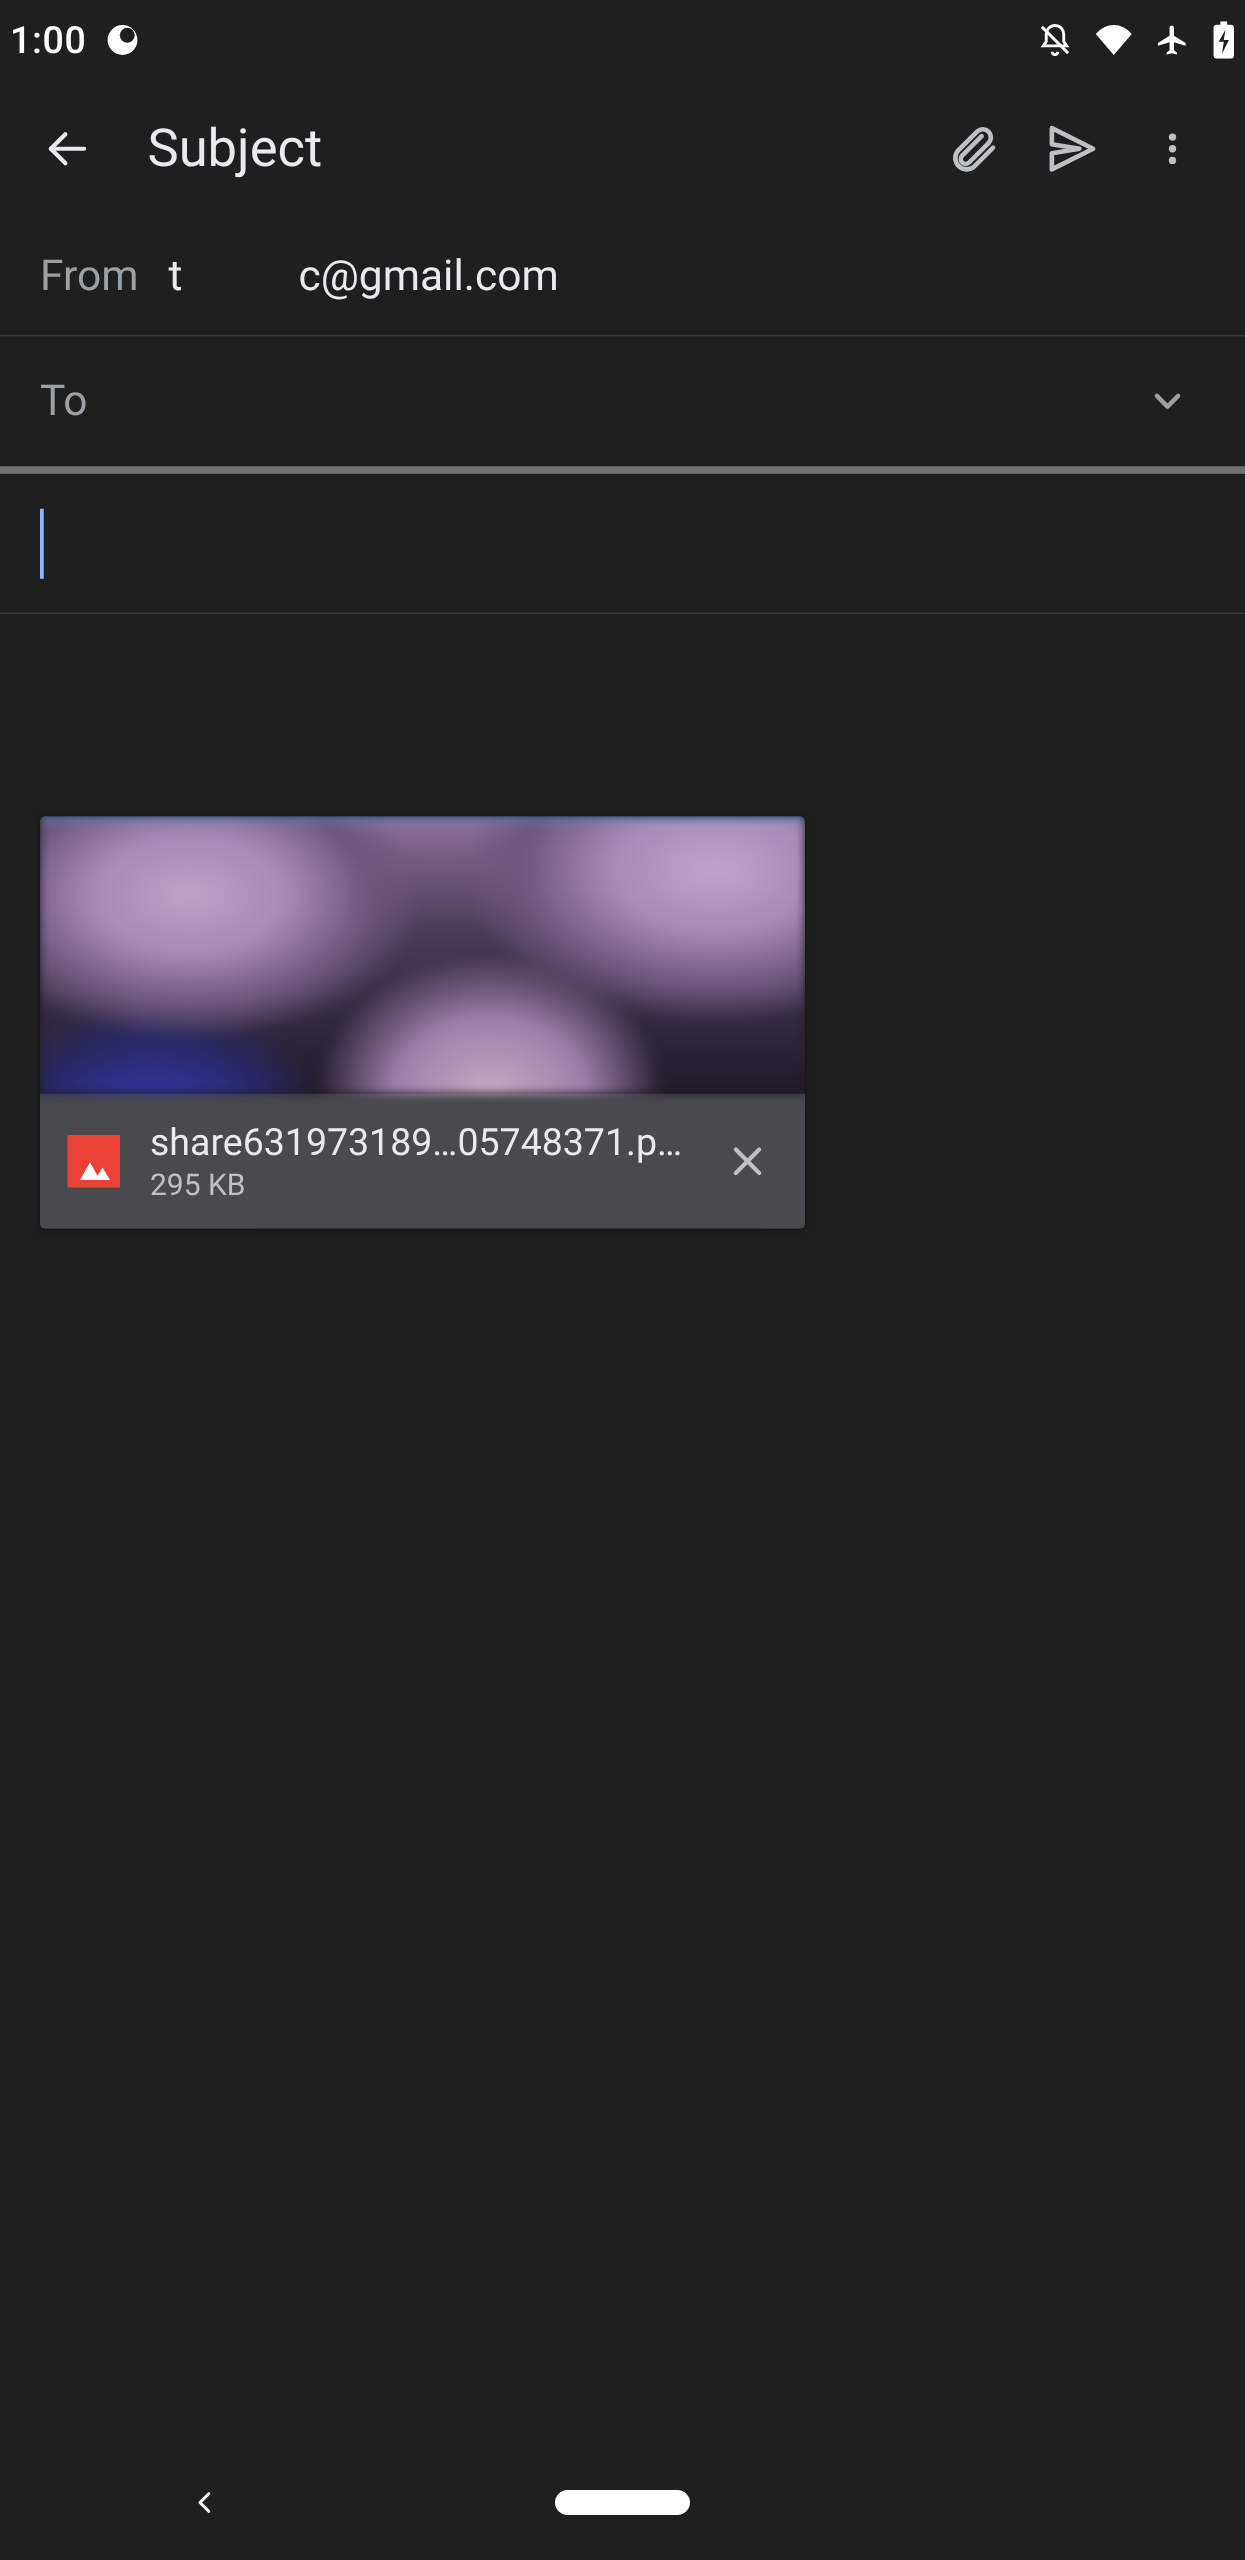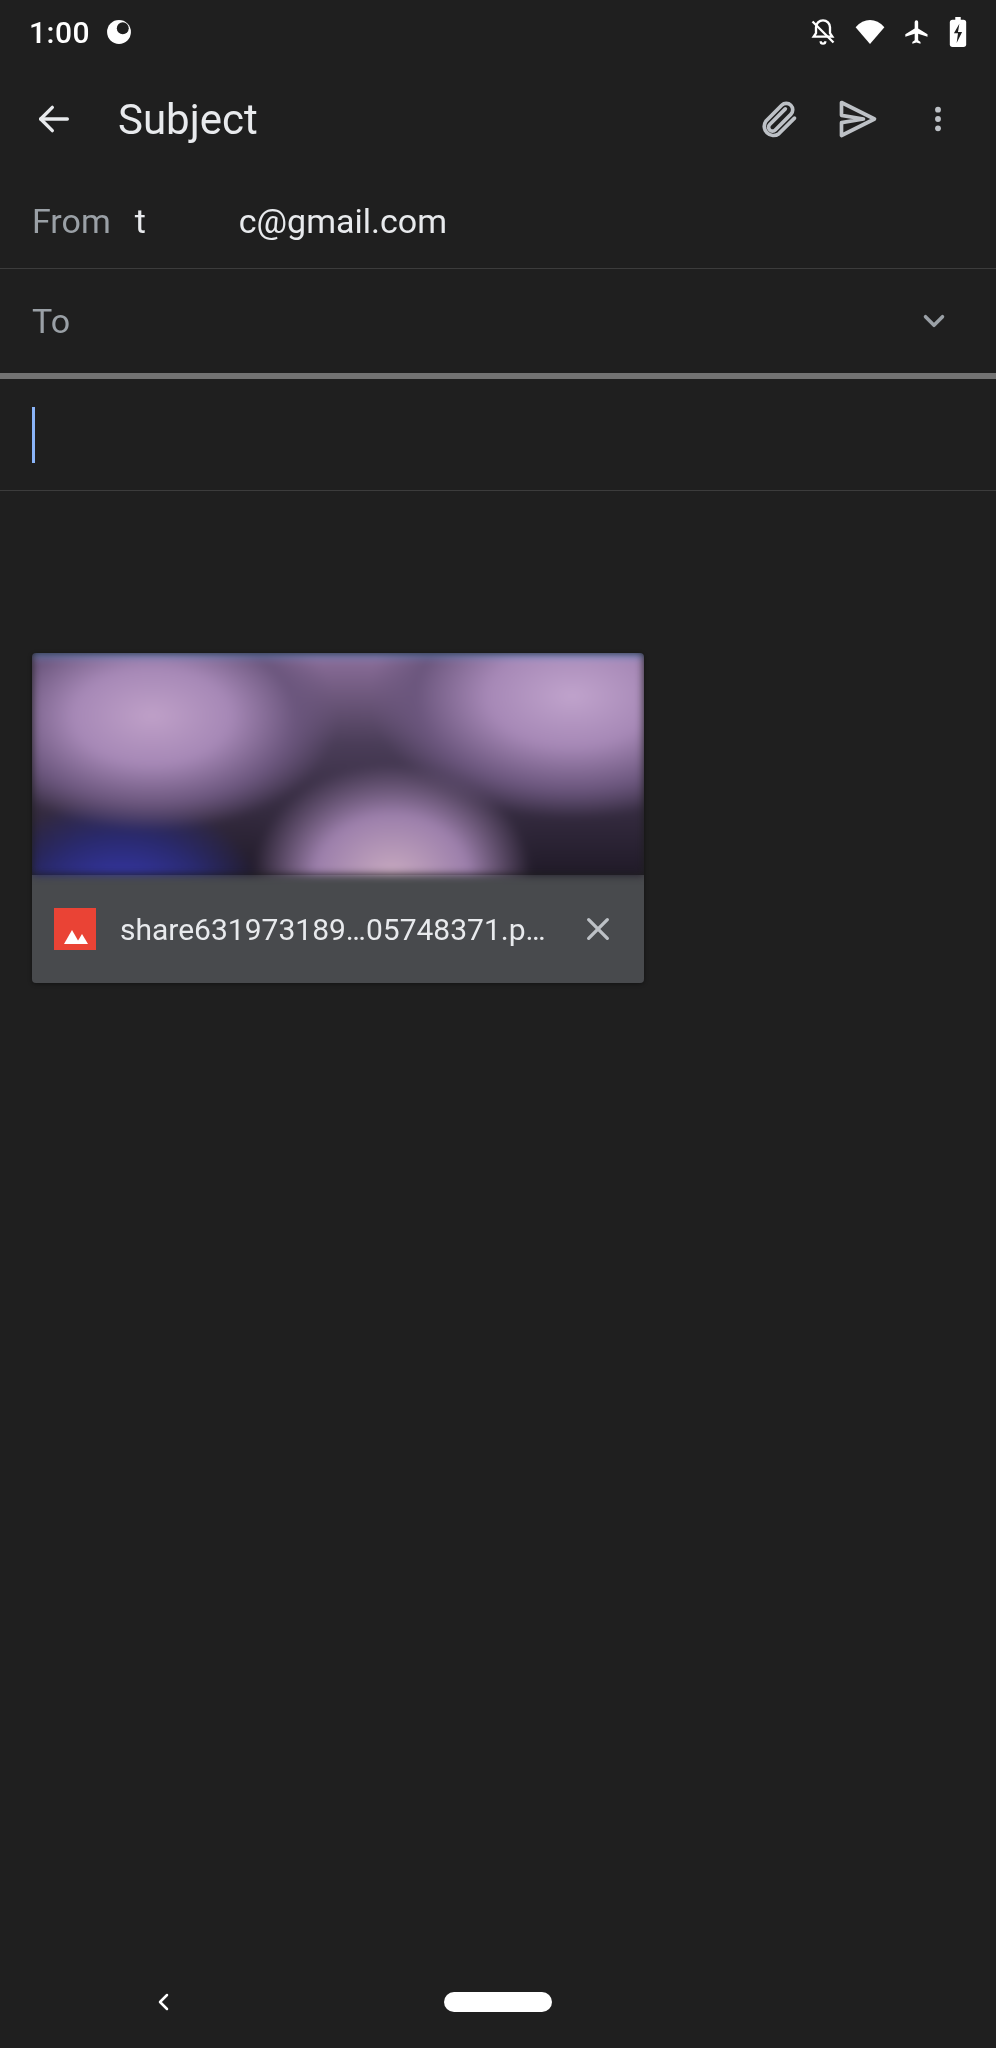--- a/index.html
+++ b/index.html
@@ -1,20 +1,20 @@
 <!DOCTYPE html>
 <html><head>
 <meta charset="utf-8">
 <style>
   * { margin: 0; padding: 0; box-sizing: border-box; }
   html, body { width: 996px; height: 2048px; background: #1f1f1f; font-family: Roboto, "Segoe UI", Arial, sans-serif; color: #e8eaed; overflow: hidden; }
   body { display: flex; flex-direction: column; }
 
   
-  .status-bar { height: 64px; display: flex; align-items: center; justify-content: space-between; padding: 0 29px; color: #fff; }
+  .status-bar { height: 64px; display: flex; align-items: center; justify-content: space-between; padding: 0 8px; color: #fff; }
   .status-left { display: flex; align-items: center; gap: 16px; }
   .status-time { font-size: 30px; font-weight: 500; letter-spacing: 0.5px; }
   .status-right { display: flex; align-items: center; gap: 18px; }
   .status-icon svg { display: block; }
 
   
   .app-bar { height: 110px; display: flex; align-items: center; padding: 0 18px; }
   .back-btn { width: 72px; height: 72px; display: flex; align-items: center; justify-content: center; background: none; border: none; cursor: pointer; }
   .app-title { flex: 1; font-size: 42px; font-weight: 400; color: #e8eaed; margin-left: 28px; }
   .app-action { width: 80px; height: 72px; display: flex; align-items: center; justify-content: center; background: none; border: none; cursor: pointer; }
@@ -161,20 +161,21 @@
     <div class="attachment-preview"></div>
     <div class="attachment-footer">
       <div class="file-icon">
         <svg width="30" height="18" viewBox="0 0 30 18">
             <polygon points="4,18 12,4 20,18" fill="#fff"></polygon>
             <polygon points="16,18 22,8 28,18" fill="#fff"></polygon>
           </svg>
       </div>
       <div class="file-text">
         <span class="file-name">share631973189…05748371.png</span>
+        <span class="file-size">295 KB</span>
       </div>
       <button class="remove-btn">
         <svg width="32" height="32" viewBox="0 0 24 24" fill="none" stroke="#bdc1c6" stroke-width="2.5" stroke-linecap="round">
             <line x1="5" y1="5" x2="19" y2="19"></line>
             <line x1="19" y1="5" x2="5" y2="19"></line>
           </svg>
       </button>
     </div>
   </div>
 </div>

